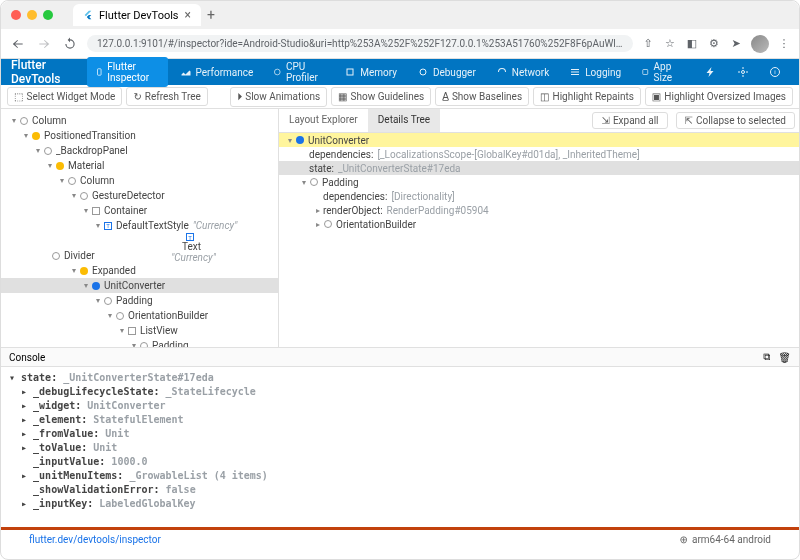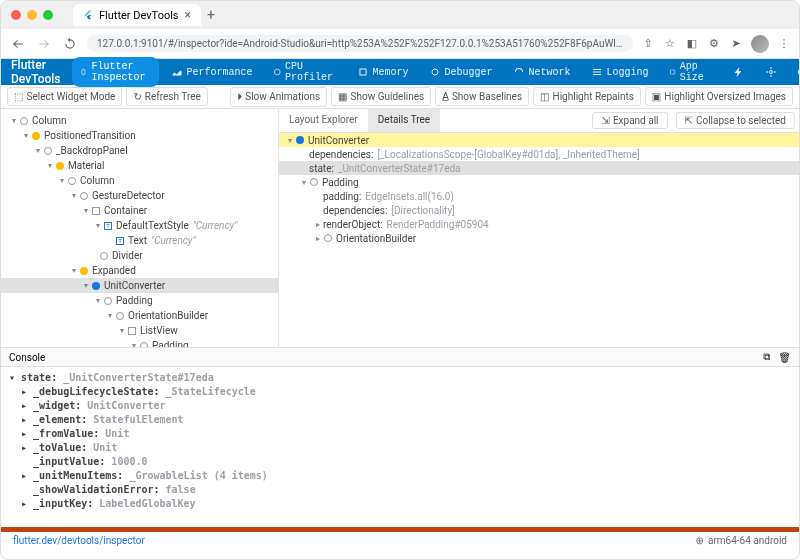--- a/index.html
+++ b/index.html
@@ -12,21 +12,21 @@
 .tab .flutter-logo { width: 10px; height: 10px; }
 .tab .close { font-size: 12px; color: #666; }
 .addtab { margin-left: 6px; color: #666; font-size: 14px; }
 .addrbar { height: 30px; background: #fff; display: flex; align-items: center; padding: 0 8px; gap: 8px; border-bottom: 1px solid #e0e0e0; }
 .navbtn { width: 18px; height: 18px; display: flex; align-items: center; justify-content: center; color: #5f6368; }
 .addr { flex: 1; background: #f1f3f4; border-radius: 12px; padding: 3px 10px; font-size: 10px; color: #5f6368; white-space: nowrap; overflow: hidden; text-overflow: ellipsis; }
 .ext { width: 14px; height: 14px; display: flex; align-items: center; justify-content: center; color: #5f6368; }
 .avatar { width: 18px; height: 18px; border-radius: 50%; background: linear-gradient(135deg, #888, #bbb); }
 .header { height: 26px; background: #0175C2; color: #fff; display: flex; align-items: center; padding: 0 10px; gap: 4px; font-size: 11px; }
 .header-title { font-weight: 500; font-size: 12px; margin-right: 8px; }
-.htab { padding: 4px 8px; display: flex; align-items: center; gap: 4px; font-size: 10px; opacity: 0.9; cursor: pointer; border-radius: 8px; font-family: Liberation Mono, monospace; }
+.htab { padding: 4px 8px; display: flex; align-items: center; gap: 4px; font-size: 10px; opacity: 0.9; cursor: pointer; border-radius: 3px; }
 .htab.active { background: #0d8fe6; opacity: 1; }
 .hspacer { flex: 1; }
 .hicon { width: 12px; height: 12px; }
 .toolbar { height: 24px; background: #fff; display: flex; align-items: center; padding: 0 6px; gap: 4px; border-bottom: 1px solid #e0e0e0; font-size: 10px; }
 .tbtn { padding: 3px 6px; border: 1px solid #ddd; border-radius: 3px; display: flex; align-items: center; gap: 3px; cursor: pointer; background: #fff; color: #555; }
 .tbspacer { flex: 1; }
 .content { display: flex; height: 238px; }
 .tree-panel { width: 278px; overflow: auto; border-right: 1px solid #e0e0e0; padding: 4px 0; font-size: 10px; }
 .tree-row { display: flex; align-items: center; height: 15px; padding-left: 4px; white-space: nowrap; }
 .tree-row.selected { background: #e0e0e0; }
@@ -49,21 +49,21 @@
 .drow { display: flex; align-items: center; height: 14px; padding-left: 4px; }
 .drow.hl { background: #fff59d; }
 .drow.sel { background: #e0e0e0; }
 .dlabel { color: #444; }
 .dval { color: #9aa0a6; margin-left: 4px; }
 .console-head { height: 20px; background: #fafafa; border-top: 1px solid #e0e0e0; border-bottom: 1px solid #e0e0e0; display: flex; align-items: center; padding: 0 8px; font-size: 10px; }
 .console-head .spacer { flex: 1; }
 .console { height: 160px; overflow: auto; font-family: Menlo, Monaco, monospace; font-size: 10px; line-height: 14px; padding: 4px 8px; color: #444; }
 .cline { white-space: pre; font-weight: bold; }
 .cval { color: #9aa0a6; }
-.footer { height: 22px; border-top: 5px solid #c2410c; display: flex; align-items: center; padding: 0 12px; font-size: 10px; justify-content: center; }
+.footer { height: 22px; border-top: 3px solid #c2410c; display: flex; align-items: center; padding: 0 28px; font-size: 10px; justify-content: center; }
 .footer .link { color: #1a73e8; }
 .footer .spacer { flex: 1; }
 .footer .platform { color: #666; display: flex; align-items: center; gap: 4px; }
 svg { display: block; }
 </style>
 </head>
 <body>
 
 <div class="titlebar">
   <div class="traffic">
@@ -262,29 +262,29 @@
         <span class="node-label">Container</span>
       </div>
       <div class="tree-row" style="padding-left: 92px;">
         <span class="expander">▾</span>
         <span class="node-icon">
           <span class="box-text">T</span>
         </span>
         <span class="node-label">DefaultTextStyle</span>
         <span class="node-hint">"Currency"</span>
       </div>
-      <div class="tree-row" style="padding-left: 104px;">
+      <div class="tree-row" style="padding-left: 104px; flex-direction: column;">
         <span class="expander"></span>
         <span class="node-icon">
           <span class="box-text">T</span>
         </span>
         <span class="node-label">Text</span>
         <span class="node-hint">"Currency"</span>
       </div>
-      <div class="tree-row" style="padding-left: 88px;">
+      <div class="tree-row" style="padding-left: 40px;">
         <span class="expander"></span>
         <span class="node-icon">
           <span class="circ-h"></span>
         </span>
         <span class="node-label">Divider</span>
       </div>
       <div class="tree-row" style="padding-left: 68px;">
         <span class="expander">▾</span>
         <span class="node-icon">
           <span class="circ-yellow"></span>
@@ -358,25 +358,20 @@
           <span class="expander"></span>
           <span class="dlabel">state:</span>
           <span class="dval">_UnitConverterState#17eda</span>
         </div>
         <div class="drow" style="padding-left: 20px;">
           <span class="expander">▾</span>
           <span class="node-icon">
             <span class="circ-h"></span>
           </span>
           <span class="dlabel">Padding</span>
-        </div>
-        <div class="drow" style="padding-left: 34px;">
-          <span class="expander"></span>
-          <span class="dlabel">padding:</span>
-          <span class="dval">EdgeInsets.all(16.0)</span>
         </div>
         <div class="drow" style="padding-left: 34px;">
           <span class="expander"></span>
           <span class="dlabel">dependencies:</span>
           <span class="dval">[Directionality]</span>
         </div>
         <div class="drow" style="padding-left: 34px;">
           <span class="expander">▸</span>
           <span class="dlabel">renderObject:</span>
           <span class="dval">RenderPadding#05904</span>

